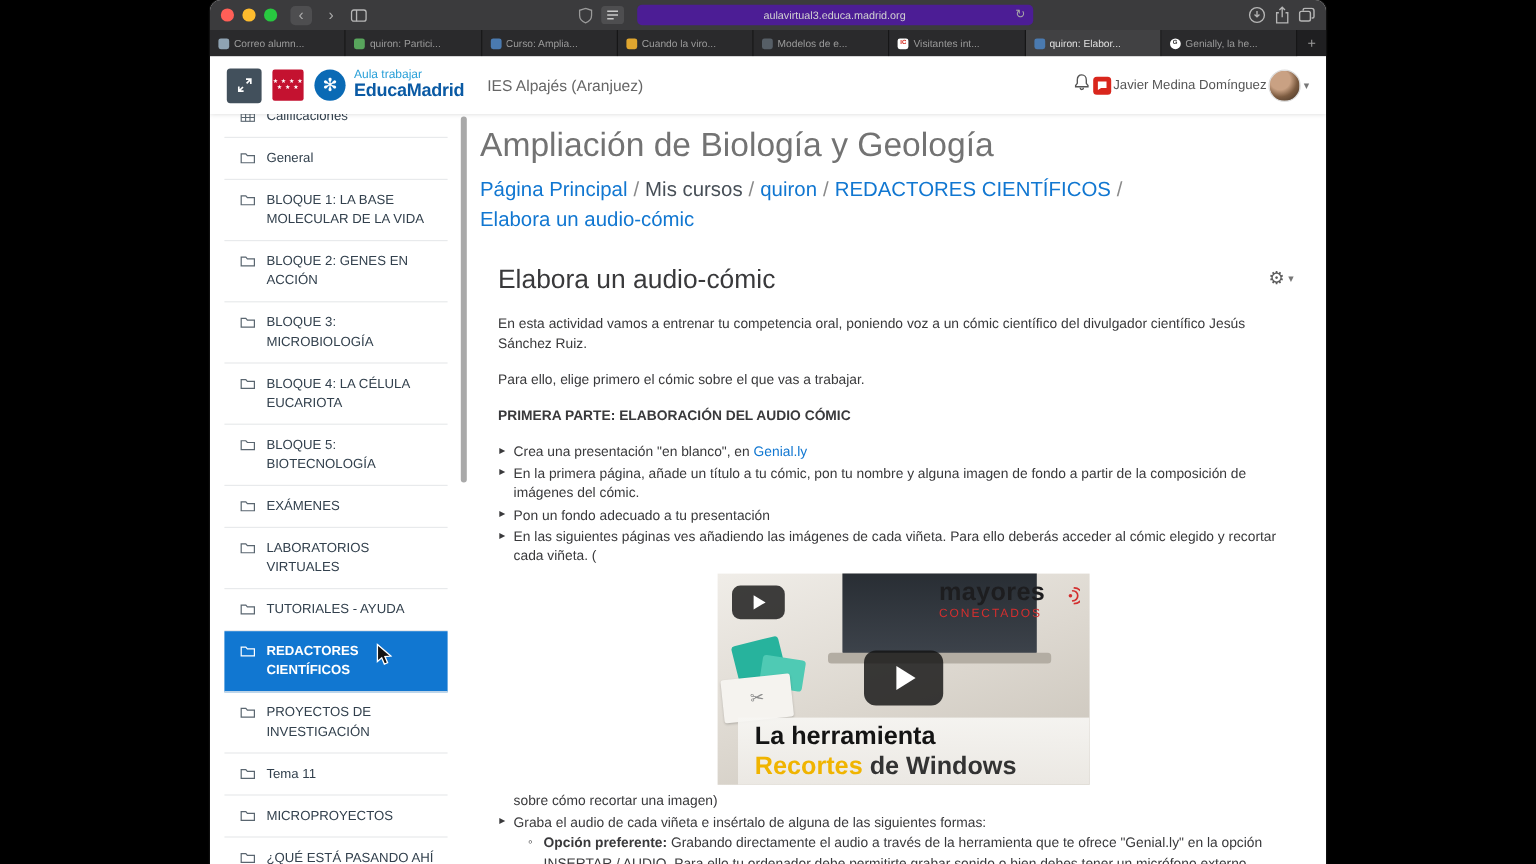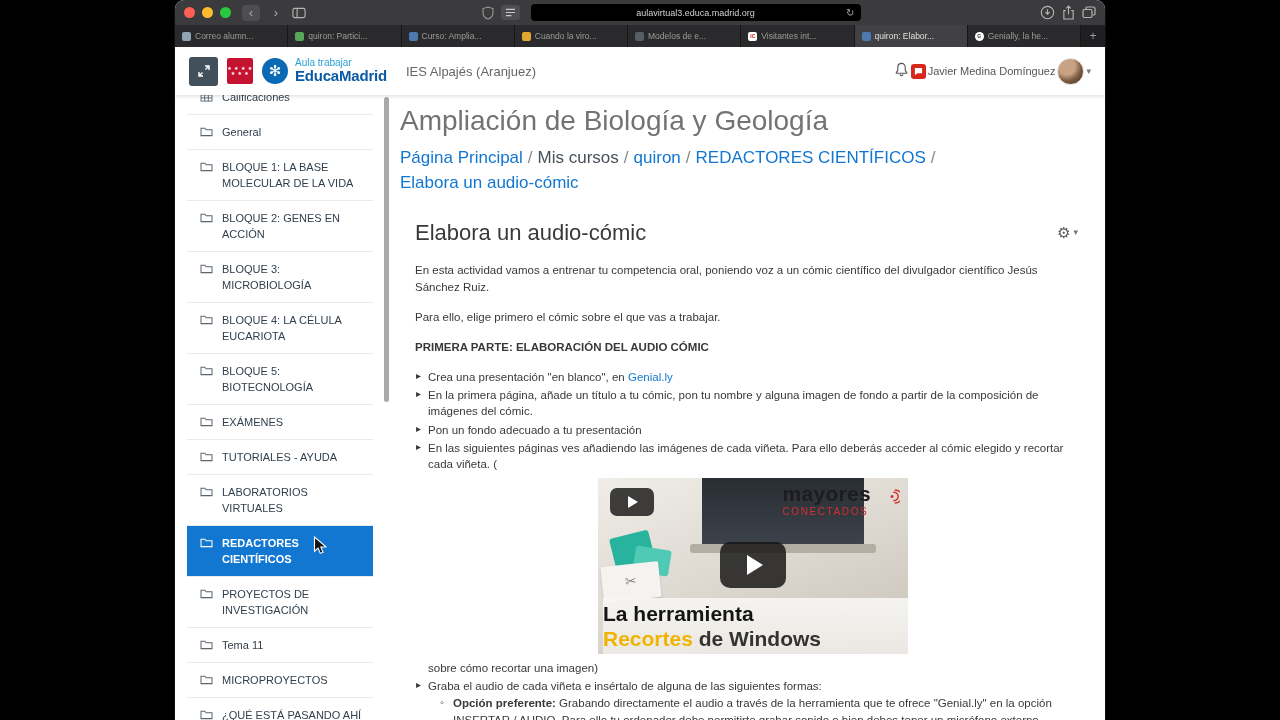--- a/index.html
+++ b/index.html
@@ -9,21 +9,21 @@
 
   
   .titlebar{height:25px;background:#3b3b3d;display:flex;align-items:center;padding:0 9px;gap:7px}
   .lights{display:flex;gap:7px;margin-right:4px}
   .light{width:11px;height:11px;border-radius:50%}
   .l-close{background:#ff5f57}.l-min{background:#febc2e}.l-max{background:#28c840}
   .navbtn{width:18px;height:16px;border-radius:4px;display:flex;align-items:center;justify-content:center;color:#aaa;font-size:13px;line-height:1}
   .navbtn.back{background:#4e4e50}
   .tb-ic{display:flex;align-items:center;justify-content:center}
   .tb-box{background:#4e4e50;border-radius:3px;padding:3px 4px;display:flex}
-  .addr{flex:0 0 330px;height:17px;margin:0 4px;background:#000000;border-radius:4px;display:flex;align-items:center;justify-content:center;position:relative}
+  .addr{flex:0 0 330px;height:17px;margin:0 4px;background:#4c1d95;border-radius:4px;display:flex;align-items:center;justify-content:center;position:relative}
   .addr .host{color:#d2d2d2;font-size:9px}
   .addr .reload{position:absolute;right:6px;color:#a8a8a8;font-size:10px;line-height:1}
   .spacer{flex:1}
   .tabbar{height:22px;background:#1f1f21;display:flex}
   .tab{flex:1;min-width:0;display:flex;align-items:center;gap:4px;padding:0 7px;background:#2a2a2c;border-right:1px solid #161617;color:#9b9b9b;font-size:8.5px}
   .tab.active{background:#414143;color:#e0e0e0}
   .tab .lbl{white-space:nowrap;overflow:hidden}
   .fav{flex:0 0 9px;width:9px;height:9px;border-radius:2px;display:flex;align-items:center;justify-content:center;font-size:5px;font-weight:bold}
   .f1{background:#8fa3b3}.f2{background:#58a55c}.f3{background:#4a7ab0}.f4{background:#e0a62f}
   .f5{background:#565e66}.f6{background:#fff;color:#d22116}.f7{background:#4a7ab0}
@@ -87,21 +87,21 @@
   .v1-note1{position:absolute;left:14px;top:56px;width:40px;height:30px;background:#27b39d;border-radius:3px;transform:rotate(-14deg)}
   .v1-note2{position:absolute;left:36px;top:70px;width:36px;height:26px;background:#4fcab4;border-radius:3px;transform:rotate(9deg)}
   .v1-paper{position:absolute;left:4px;top:86px;width:58px;height:36px;background:#f5f3ef;border-radius:2px;transform:rotate(-6deg);display:flex;align-items:center;justify-content:center;color:#8a8a8a;font-size:14px;box-shadow:0 1px 2px rgba(0,0,0,.2)}
   .v1-play-sm{position:absolute;left:12px;top:10px;width:44px;height:28px;border-radius:7px;background:rgba(12,12,12,.78);display:flex;align-items:center;justify-content:center}
   .v1-play-lg{position:absolute;left:50%;top:64px;transform:translateX(-50%);width:66px;height:46px;border-radius:10px;background:rgba(18,18,18,.82);display:flex;align-items:center;justify-content:center}
   .tri-sm{width:0;height:0;border-left:10px solid #fff;border-top:6px solid transparent;border-bottom:6px solid transparent;margin-left:2px}
   .tri-lg{width:0;height:0;border-left:16px solid #fff;border-top:10px solid transparent;border-bottom:10px solid transparent;margin-left:3px}
   .v1-brand{position:absolute;right:8px;top:5px}
   .v1-brand .m{font-size:21px;font-weight:bold;color:#1d1d1f;letter-spacing:.3px;display:flex;align-items:flex-end;gap:14px;line-height:1}
   .v1-brand .c{font-size:10px;font-weight:normal;color:#d32f2f;letter-spacing:1.6px;margin-top:1px}
-  .v1-cap{position:absolute;left:5px;right:0;bottom:0;height:56px;background:linear-gradient(rgba(247,246,243,.93),rgba(236,233,228,.97));padding:4px 0}
+  .v1-cap{position:absolute;left:17px;right:0;bottom:0;height:56px;background:linear-gradient(rgba(247,246,243,.93),rgba(236,233,228,.97));padding:4px 14px}
   .v1-cap .l1{font-size:21px;font-weight:bold;color:#141414;line-height:24px}
   .v1-cap .l2{font-size:21px;font-weight:bold;line-height:25px}
   .v1-cap .hl{color:#f0b400}
   .v1-cap .rest{color:#333}
 
   
   .video2{position:relative;width:312px;height:64px;margin:4px auto 0;background:#55b22c;overflow:hidden}
   .v2-y{position:absolute;left:118px;top:5px;width:92px;height:36px;background:#ffd21e;border-radius:6px;transform:rotate(-2deg)}
   .v2-r{position:absolute;left:228px;top:4px;width:58px;height:36px;background:#e2341f;border-radius:6px;transform:rotate(2deg)}
 
@@ -285,27 +285,27 @@
         <div class="sbi">
           <svg width="13" height="11" viewBox="0 0 14 12">
               <path d="M1 2.5h4.2l1.4 1.6H13v6.4H1z" fill="none" stroke="currentColor" stroke-width="1.1"></path>
             </svg>
           <span class="sbl">EXÁMENES</span>
         </div>
         <div class="sbi">
           <svg width="13" height="11" viewBox="0 0 14 12">
               <path d="M1 2.5h4.2l1.4 1.6H13v6.4H1z" fill="none" stroke="currentColor" stroke-width="1.1"></path>
             </svg>
+          <span class="sbl">LABORATORIOS VIRTUALES</span>
+        </div>
+        <div class="sbi">
+          <svg width="13" height="11" viewBox="0 0 14 12">
+              <path d="M1 2.5h4.2l1.4 1.6H13v6.4H1z" fill="none" stroke="currentColor" stroke-width="1.1"></path>
+            </svg>
           <span class="sbl">TUTORIALES - AYUDA</span>
-        </div>
-        <div class="sbi">
-          <svg width="13" height="11" viewBox="0 0 14 12">
-              <path d="M1 2.5h4.2l1.4 1.6H13v6.4H1z" fill="none" stroke="currentColor" stroke-width="1.1"></path>
-            </svg>
-          <span class="sbl">LABORATORIOS VIRTUALES</span>
         </div>
         <div class="sbi active">
           <svg width="13" height="11" viewBox="0 0 14 12">
               <path d="M1 2.5h4.2l1.4 1.6H13v6.4H1z" fill="none" stroke="currentColor" stroke-width="1.1"></path>
             </svg>
           <span class="sbl">REDACTORES CIENTÍFICOS</span>
         </div>
         <div class="sbi">
           <svg width="13" height="11" viewBox="0 0 14 12">
               <path d="M1 2.5h4.2l1.4 1.6H13v6.4H1z" fill="none" stroke="currentColor" stroke-width="1.1"></path>

